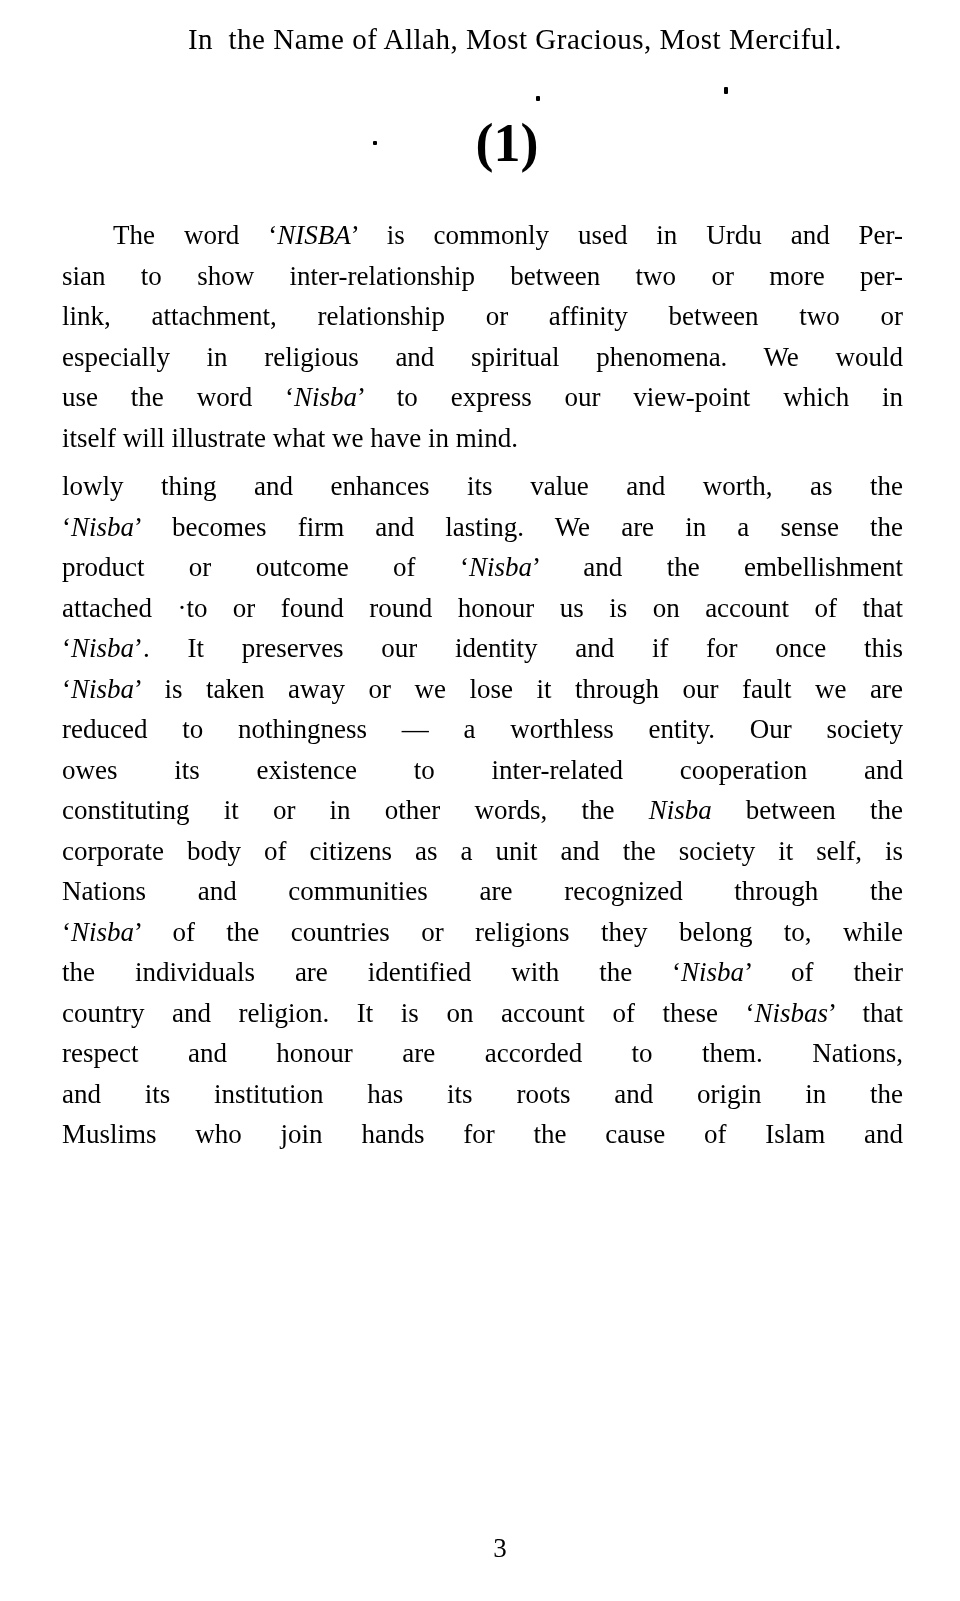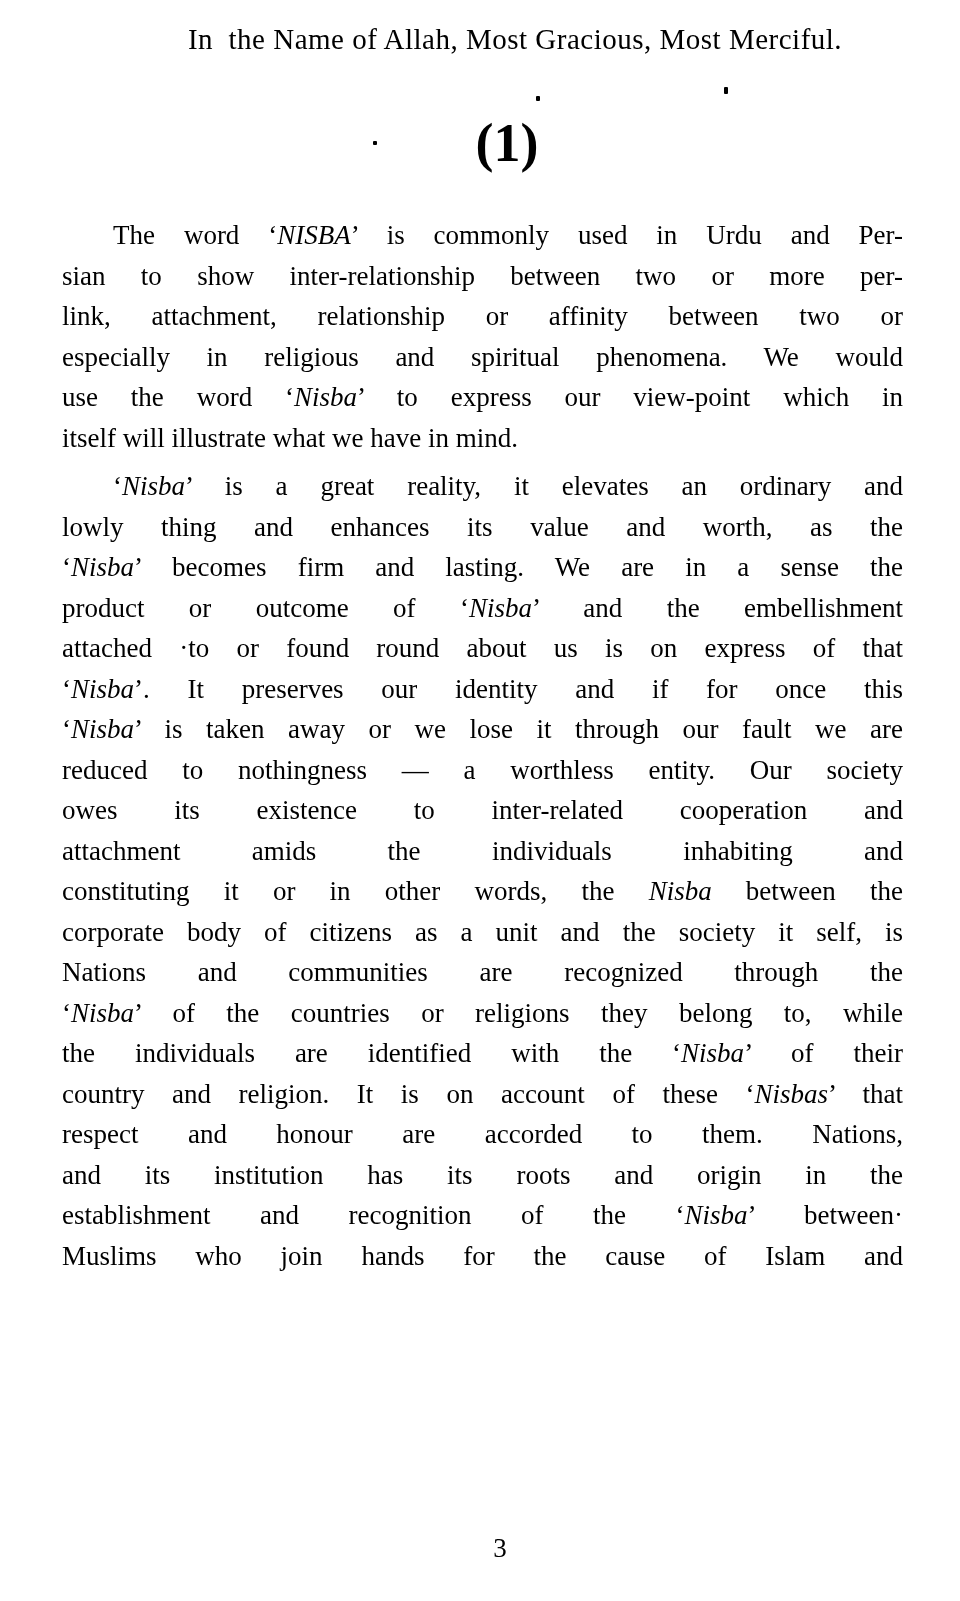--- a/index.html
+++ b/index.html
@@ -90,37 +90,34 @@
   <div class="body-text" id="body-text">
       <div class="para">
         <div class="line just ind"><span class="">The word ‘</span><span class="it">NISBA</span><span class="">’ is commonly used in Urdu and Per-</span></div>
         <div class="line just"><span class="">sian to show inter-relationship between two or more per-</span></div>
         <div class="line just"><span class="">link, attachment, relationship or affinity between two or</span></div>
         <div class="line just"><span class="">especially in religious and spiritual phenomena. We would</span></div>
         <div class="line just"><span class="">use the word ‘</span><span class="it">Nisba</span><span class="">’ to express our view-point which in</span></div>
         <div class="line"><span class="">itself will illustrate what we have in mind.</span></div>
       </div>
       <div class="para">
-        <div class="line just ind"><span class="">‘</span><span class="it">Nisba</span><span class="">’ is a great reality, it elevates an ordinary and</span></div>
         <div class="line just"><span class="">lowly thing and enhances its value and worth, as the</span></div>
         <div class="line just"><span class="">‘</span><span class="it">Nisba</span><span class="">’ becomes firm and lasting. We are in a sense the</span></div>
         <div class="line just"><span class="">product or outcome of ‘</span><span class="it">Nisba</span><span class="">’ and the embellishment</span></div>
-        <div class="line just"><span class="">attached ·to or found round about us is on express of that</span></div>
+        <div class="line just"><span class="">attached ·to or found round honour us is on account of that</span></div>
         <div class="line just"><span class="">‘</span><span class="it">Nisba</span><span class="">’. It preserves our identity and if for once this</span></div>
         <div class="line just"><span class="">‘</span><span class="it">Nisba</span><span class="">’ is taken away or we lose it through our fault we are</span></div>
         <div class="line just"><span class="">reduced to nothingness — a worthless entity. Our society</span></div>
         <div class="line just"><span class="">owes its existence to inter-related cooperation and</span></div>
-        <div class="line just"><span class="">attachment amids the individuals inhabiting and</span></div>
         <div class="line just"><span class="">constituting it or in other words, the </span><span class="it">Nisba</span><span class=""> between the</span></div>
         <div class="line just"><span class="">corporate body of citizens as a unit and the society it self, is</span></div>
         <div class="line just"><span class="">Nations and communities are recognized through the</span></div>
         <div class="line just"><span class="">‘</span><span class="it">Nisba</span><span class="">’ of the countries or religions they belong to, while</span></div>
         <div class="line just"><span class="">the individuals are identified with the ‘</span><span class="it">Nisba</span><span class="">’ of their</span></div>
         <div class="line just"><span class="">country and religion. It is on account of these ‘</span><span class="it">Nisbas</span><span class="">’ that</span></div>
         <div class="line just"><span class="">respect and honour are accorded to them. Nations,</span></div>
         <div class="line just"><span class="">and its institution has its roots and origin in the</span></div>
-        <div class="line just"><span class="">establishment and recognition of the ‘</span><span class="it">Nisba</span><span class="">’ between·</span></div>
         <div class="line just"><span class="">Muslims who join hands for the cause of Islam and</span></div>
       </div>
     </div>
 
   <div class="page-number">3</div>
 </div>
 
 </body></html>

